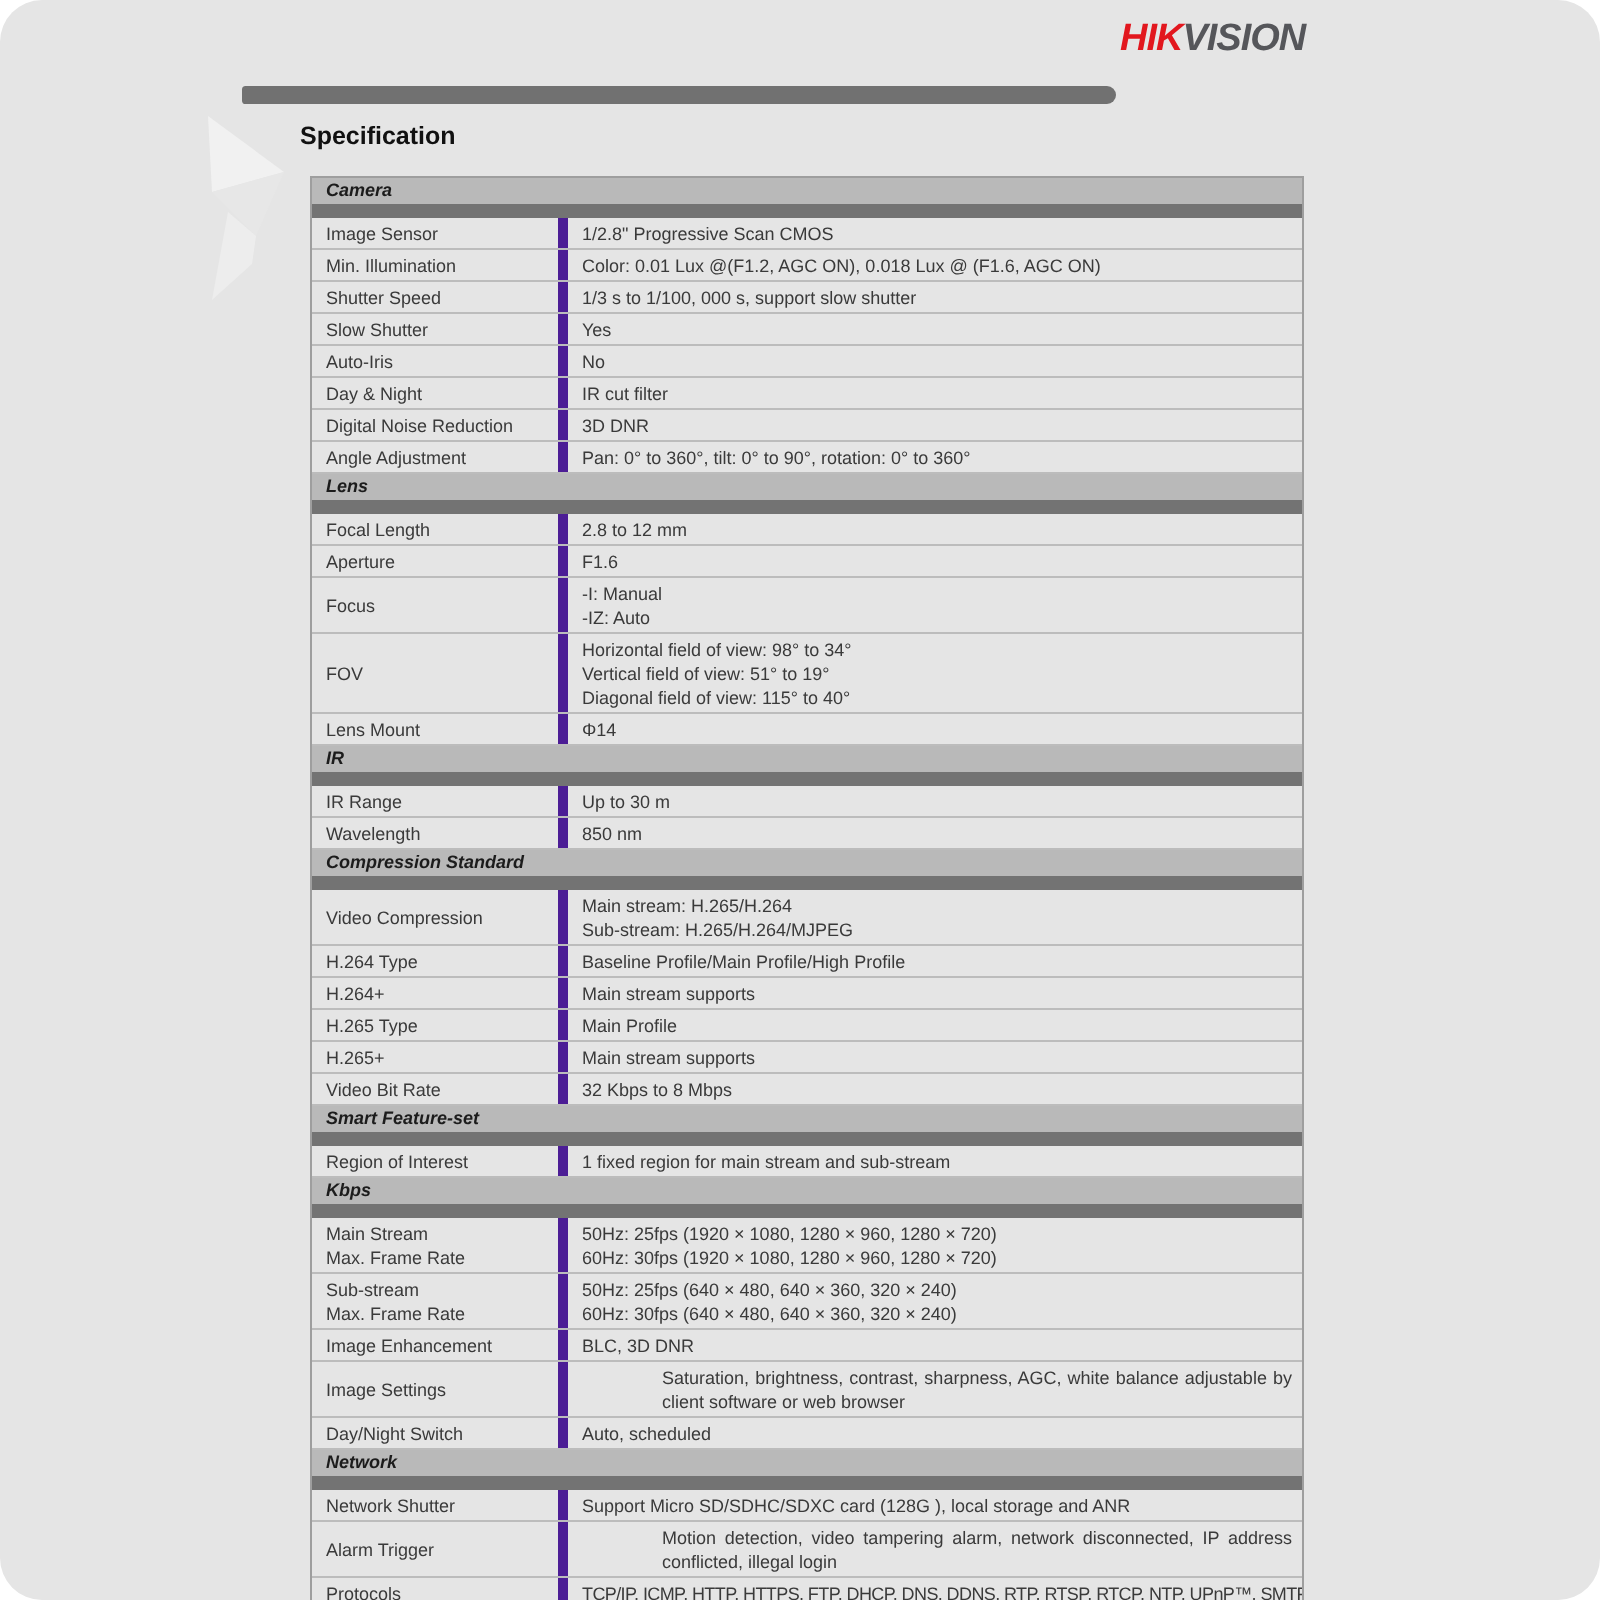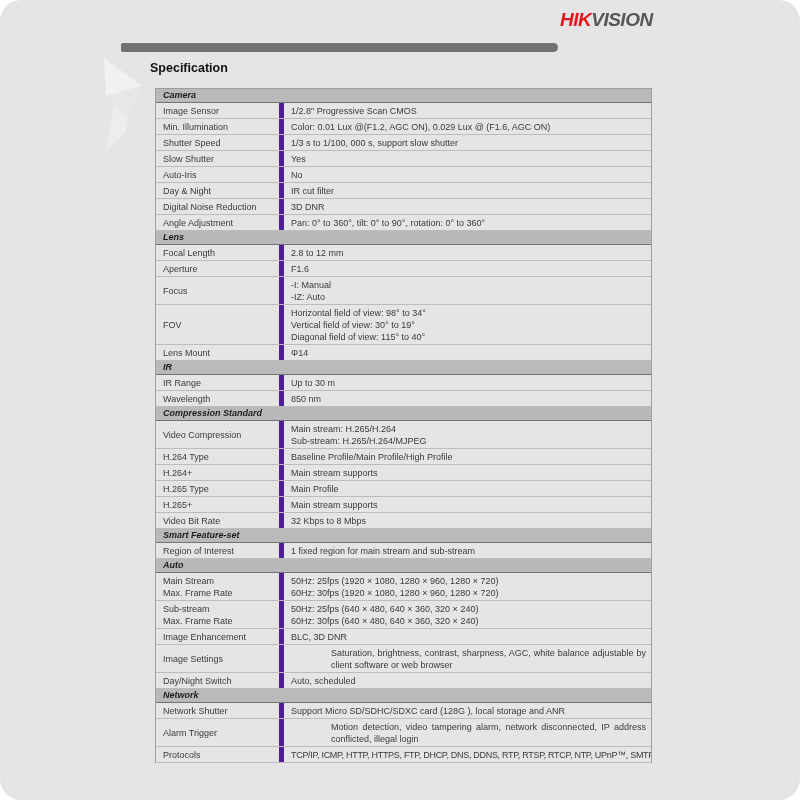--- a/index.html
+++ b/index.html
@@ -26,21 +26,21 @@
   }
   .spec-table {
     position:absolute; left:155px; top:88px; width:497px;
     border:1px solid #9e9e9e; border-bottom:none;
     font-size:9px; color:#3a3a3a;
   }
   .sec {
     background:var(--section-bg,#b9b9b9);
     font-weight:bold; font-style:italic; font-size:9px; color:#1c1c1c;
     line-height:11px; padding:1px 0 1px 7px;
-    border-bottom:1px solid #737373;
+    border-bottom:7px solid #737373;
   }
   .row { display:flex; border-bottom:1px solid #bcbcbc; }
   .cell { display:flex; flex-direction:column; justify-content:center; padding:1.5px 5px 1.5px 7px; }
   .label-cell { width:128px; border-right:5px solid #4c1d95; flex:none; }
   .value-cell { flex:1; overflow:hidden; }
   .line { line-height:12px; white-space:nowrap; }
   .line.wrap { white-space:normal; text-align:justify;margin-left:40px; }
   .line.tight { letter-spacing:-0.3px; }
 </style>
 </head>
@@ -72,21 +72,21 @@
         </div>
         <div class="cell value-cell">
           <div class="line">1/2.8" Progressive Scan CMOS</div>
         </div>
       </div>
       <div class="row">
         <div class="cell label-cell">
           <div class="line">Min. Illumination</div>
         </div>
         <div class="cell value-cell">
-          <div class="line">Color: 0.01 Lux @(F1.2, AGC ON), 0.029 Lux @ (F1.6, AGC ON)</div>
+          <div class="line">Color: 0.01 Lux @(F1.2, AGC ON), 0.018 Lux @ (F1.6, AGC ON)</div>
         </div>
       </div>
       <div class="row">
         <div class="cell label-cell">
           <div class="line">Shutter Speed</div>
         </div>
         <div class="cell value-cell">
           <div class="line">1/3 s to 1/100, 000 s, support slow shutter</div>
         </div>
       </div>
@@ -155,21 +155,21 @@
           <div class="line">-I: Manual</div>
           <div class="line">-IZ: Auto</div>
         </div>
       </div>
       <div class="row">
         <div class="cell label-cell">
           <div class="line">FOV</div>
         </div>
         <div class="cell value-cell">
           <div class="line">Horizontal field of view: 98° to 34°</div>
-          <div class="line">Vertical field of view: 30° to 19°</div>
+          <div class="line">Vertical field of view: 51° to 19°</div>
           <div class="line">Diagonal field of view: 115° to 40°</div>
         </div>
       </div>
       <div class="row">
         <div class="cell label-cell">
           <div class="line">Lens Mount</div>
         </div>
         <div class="cell value-cell">
           <div class="line">Φ14</div>
         </div>
@@ -243,21 +243,21 @@
       </div>
       <div class="sec">Smart Feature-set</div>
       <div class="row">
         <div class="cell label-cell">
           <div class="line">Region of Interest</div>
         </div>
         <div class="cell value-cell">
           <div class="line">1 fixed region for main stream and sub-stream</div>
         </div>
       </div>
-      <div class="sec">Auto</div>
+      <div class="sec">Kbps</div>
       <div class="row">
         <div class="cell label-cell">
           <div class="line">Main Stream</div>
           <div class="line">Max. Frame Rate</div>
         </div>
         <div class="cell value-cell">
           <div class="line">50Hz: 25fps (1920 × 1080, 1280 × 960, 1280 × 720)</div>
           <div class="line">60Hz: 30fps (1920 × 1080, 1280 × 960, 1280 × 720)</div>
         </div>
       </div>

